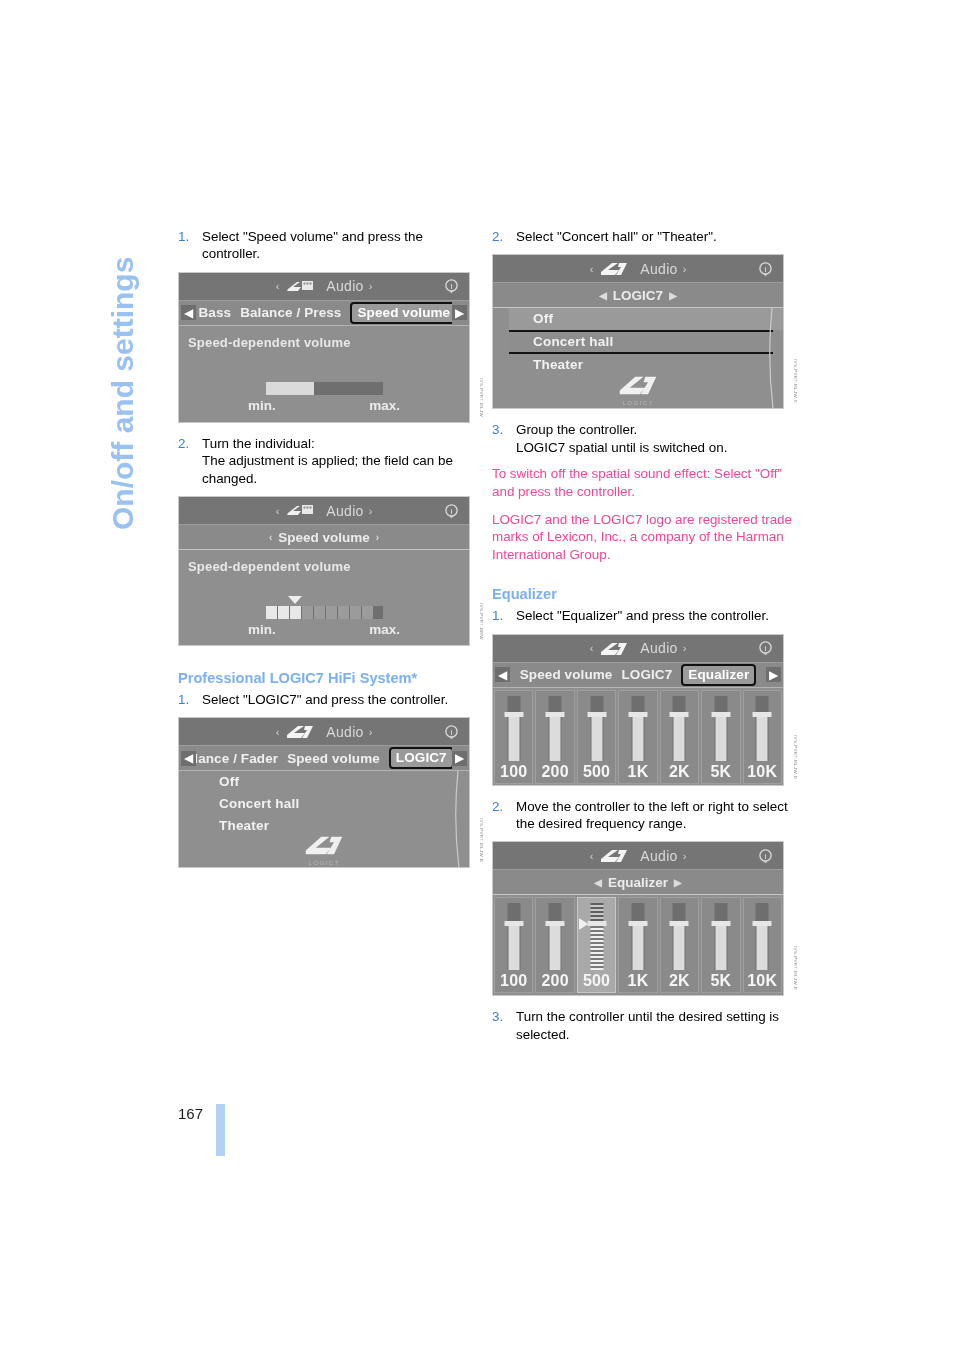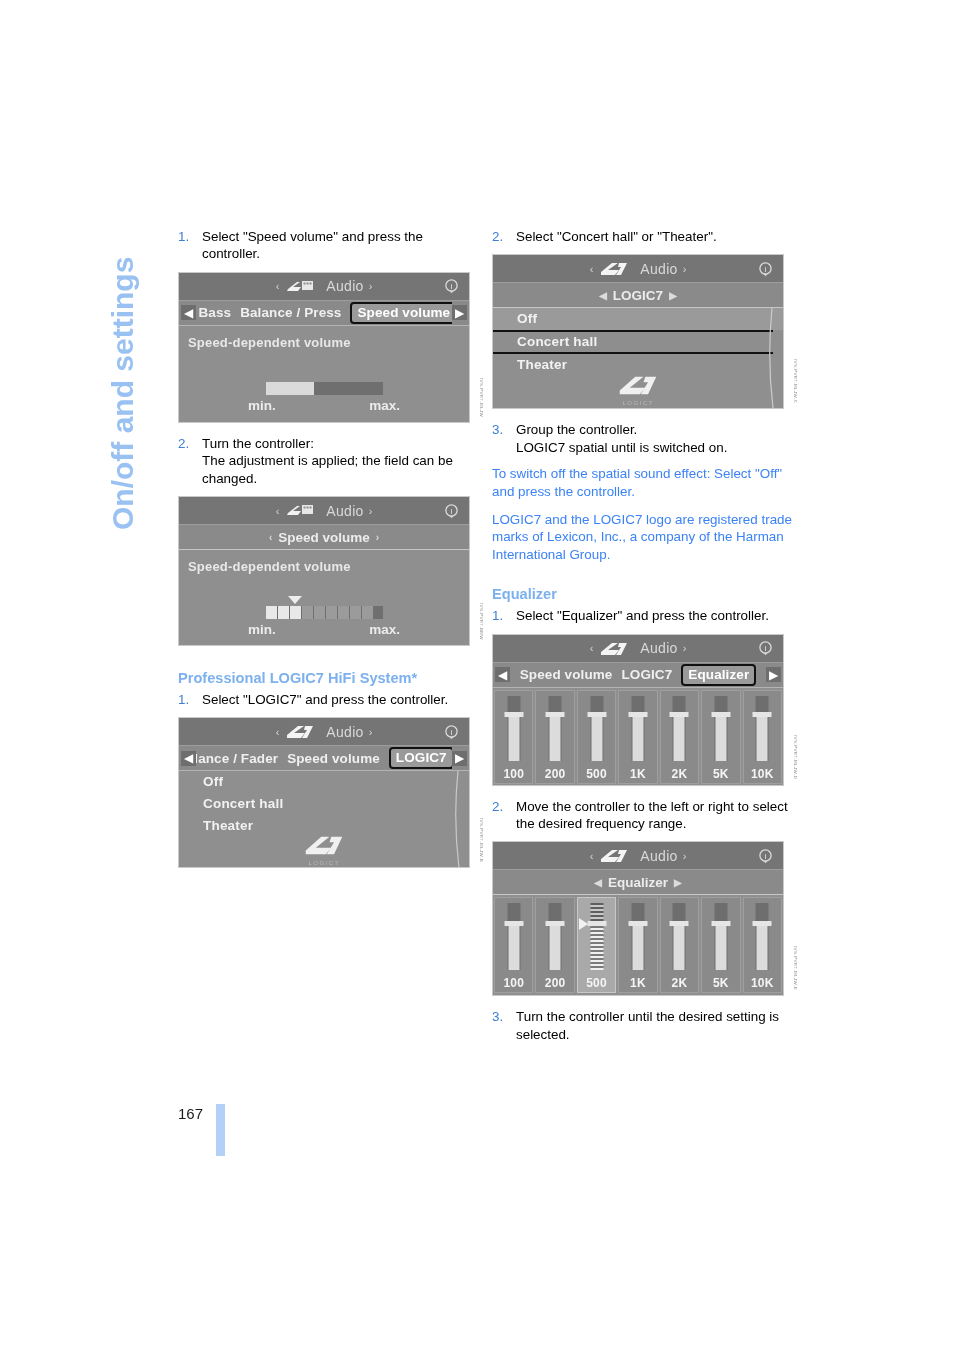--- a/index.html
+++ b/index.html
@@ -29,21 +29,21 @@
 
   
   .col {
     position: absolute;
     top: 228px;
     width: 300px;
   }
   .col-left  { left: 178px; }
   .col-right { left: 492px; }
 
-  p, li { font-size: 13.4px; line-height: 17.4px; color: #3b82f6; }
+  p, li { font-size: 13.4px; line-height: 17.4px; color: #ec4899; }
 
   .para { margin-bottom: 11px; }
 
   
   .step {
     display: flex;
     margin-bottom: 9px;
   }
   .step-num {
     color: #3d7fd4;
@@ -238,20 +238,21 @@
   
   .rows { position: relative; height: 100%; }
   .row {
     height: 22px;
     line-height: 22px;
     padding-left: 24px;
     color: #f2f2f2;
     font-size: 13.5px;
     font-weight: bold;
     letter-spacing: .2px;
+    margin-left: 16px;
   }
   .row.first { background: #9a9a9a; }
   .row.sel {
     background: #8e8e8e;
     border-top: 2px solid #121212;
     border-bottom: 2px solid #121212;
     height: 24px;
     line-height: 20px;
     margin-right: 10px;
   }
@@ -341,21 +342,21 @@
     left: 1px;
     width: 0; height: 0;
     border-top: 6px solid transparent;
     border-bottom: 6px solid transparent;
     border-left: 9px solid #f2f2f2;
   }
   .band-label {
     position: relative;
     z-index: 3;
     color: #f5f5f5;
-    font-size: 12px;
+    font-size: 16px;
     font-weight: bold;
     letter-spacing: .2px;
   }
 
   
   .imgcode {
     position: absolute;
     right: -14px;
     bottom: 6px;
     writing-mode: vertical-rl;
@@ -446,21 +447,21 @@
             </div>
           </div>
         </div>
       </div>
       <div class="imgcode">IVS-PVRT-MLJW</div>
     </div>
 
     <div class="step">
       <div class="step-num">2.</div>
       <div class="step-body">
-        <span class="step-sub">Turn the controller:</span>
+        <span class="step-sub">Turn the individual:</span>
         <span>The adjustment is applied; the field can be changed.</span>
       </div>
     </div>
 
     <div class="screen-wrap">
       <div class="screen tall2">
         <div class="scr-top">
           <span class="arrow-l">‹</span>
           <span class="l7logo">
             <svg viewBox="0 0 30 17" width="30" height="17">

